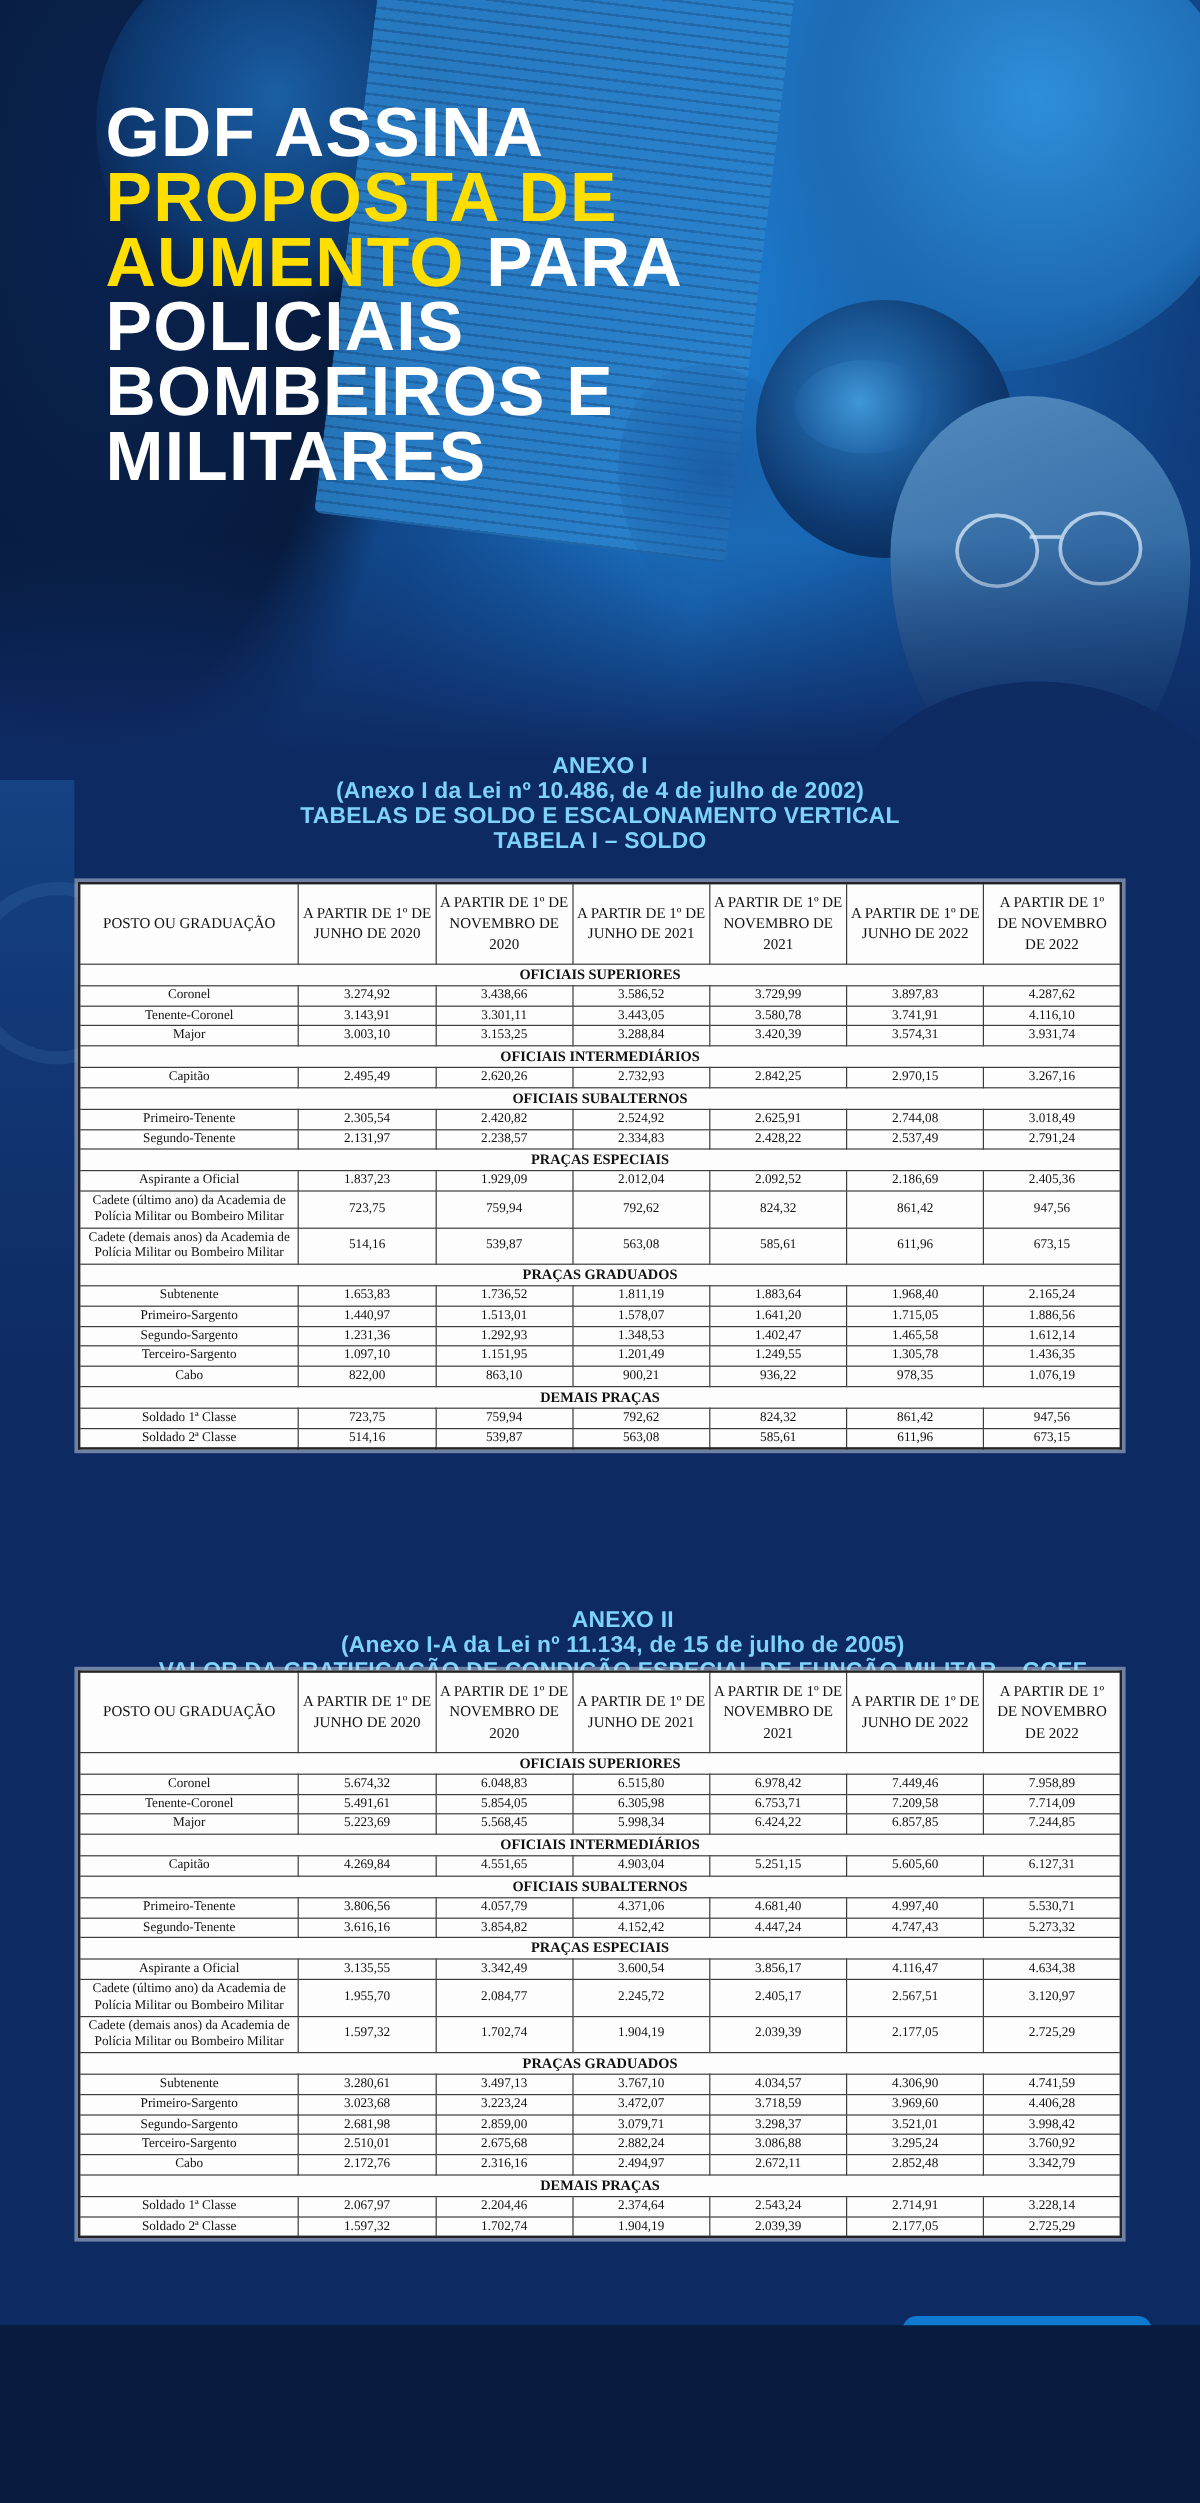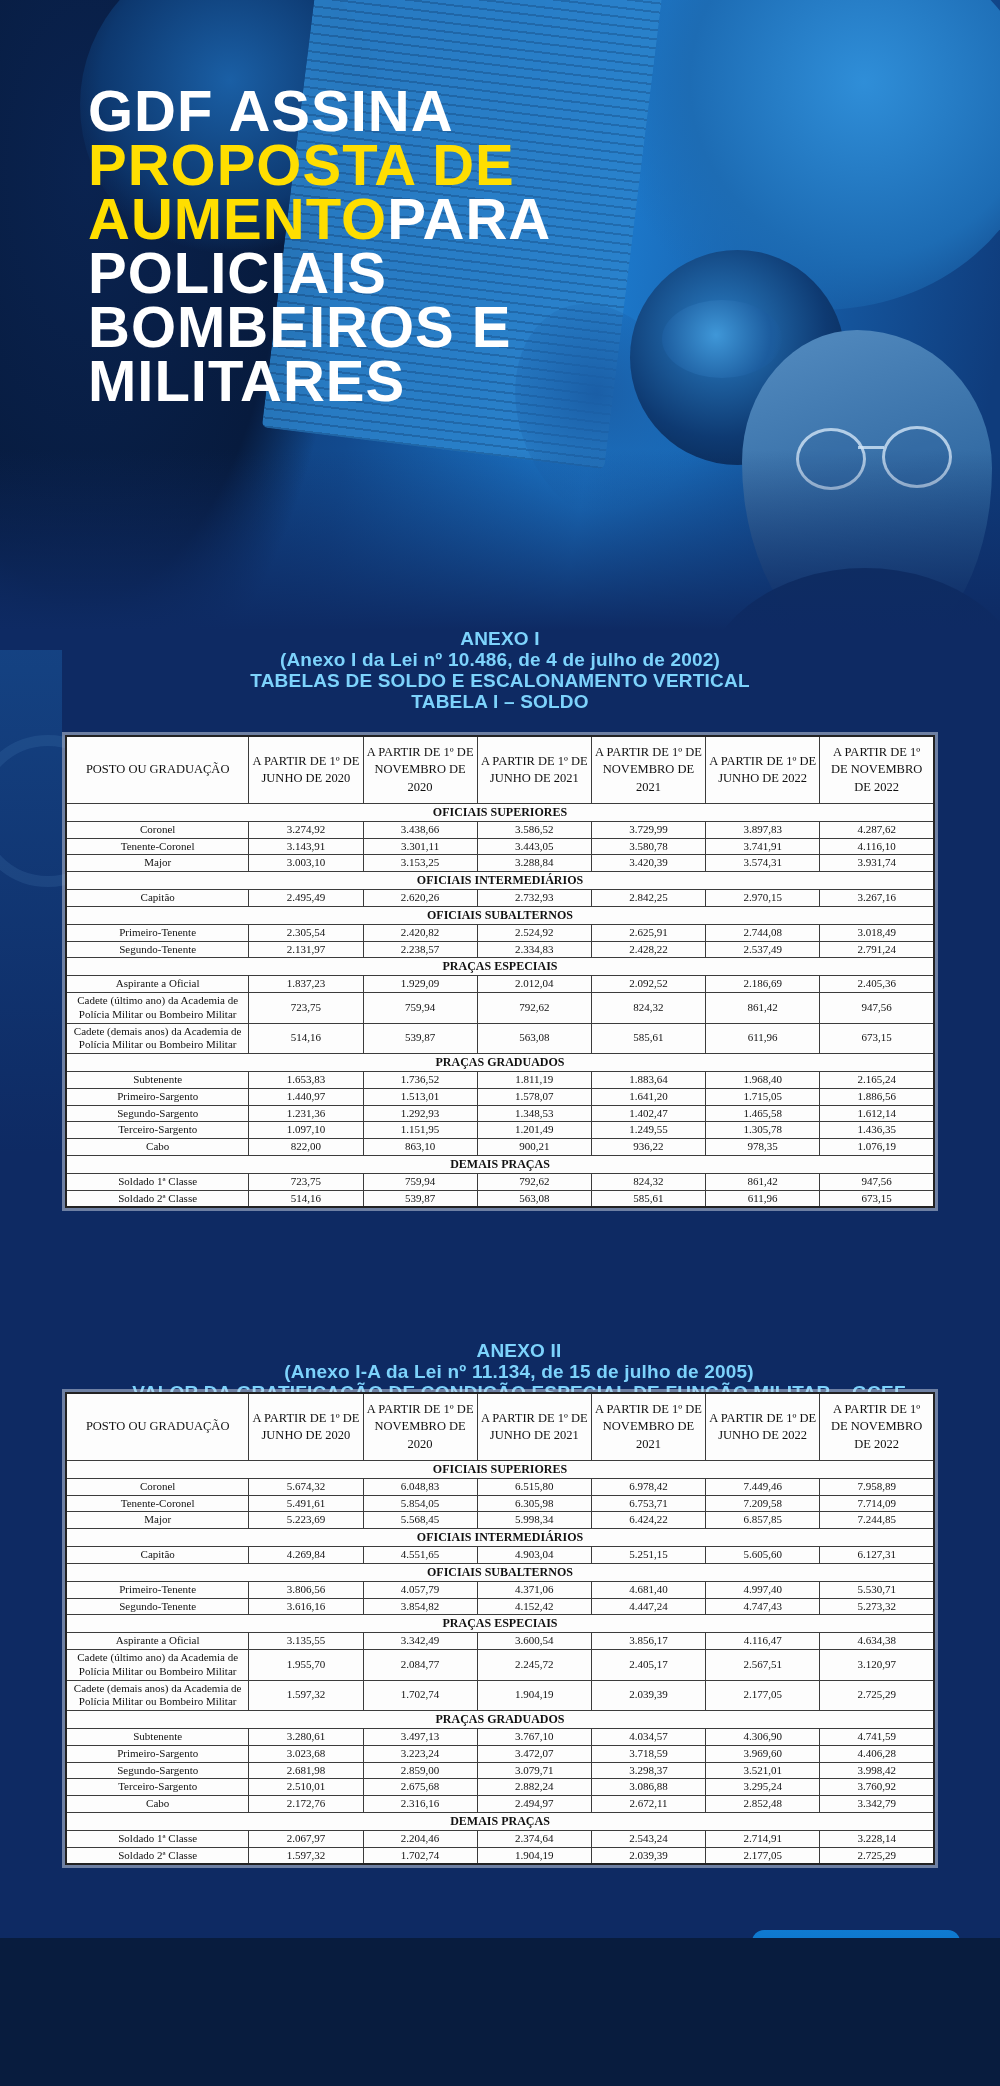--- a/index.html
+++ b/index.html
@@ -40,21 +40,21 @@
     background:linear-gradient(180deg,rgba(14,42,99,0) 0%,#0e2a63 86%);}
   .ph-left-tail{position:absolute;left:0;top:650px;width:62px;height:560px;
     background:linear-gradient(180deg,rgba(28,95,168,.45) 0%,rgba(14,42,99,0) 90%);}
   .ph-badge{position:absolute;left:-28px;top:735px;width:130px;height:130px;border-radius:50%;
     border:11px solid rgba(90,140,200,.16);}
   
   .title{position:absolute;left:88px;top:84px;}
   .tl{font-size:58px;line-height:54px;font-weight:800;letter-spacing:1px;color:#ffffff;
       font-family:"Liberation Sans",sans-serif;white-space:nowrap;}
   .yellow{color:#ffde00;}
-  .tl .gap{}
+  .tl .gap{margin-left:18px;}
   
   .anexo{position:absolute;left:0;width:1000px;text-align:center;color:#7dd3fc;font-weight:bold;}
   .anexo .ln{font-size:19px;line-height:21px;letter-spacing:.2px;}
   .anexo1{top:628px;}
   .anexo2{top:1340px;padding-left:19px;}
   
   .ranks{position:absolute;left:65px;width:870px;border-collapse:collapse;background:#fdfdfd;
     table-layout:fixed;color:#111;font-family:"Liberation Serif",serif;
     border:2px solid #222;box-shadow:0 0 0 3px rgba(205,214,228,.5);}
   .t1{top:735px;}

